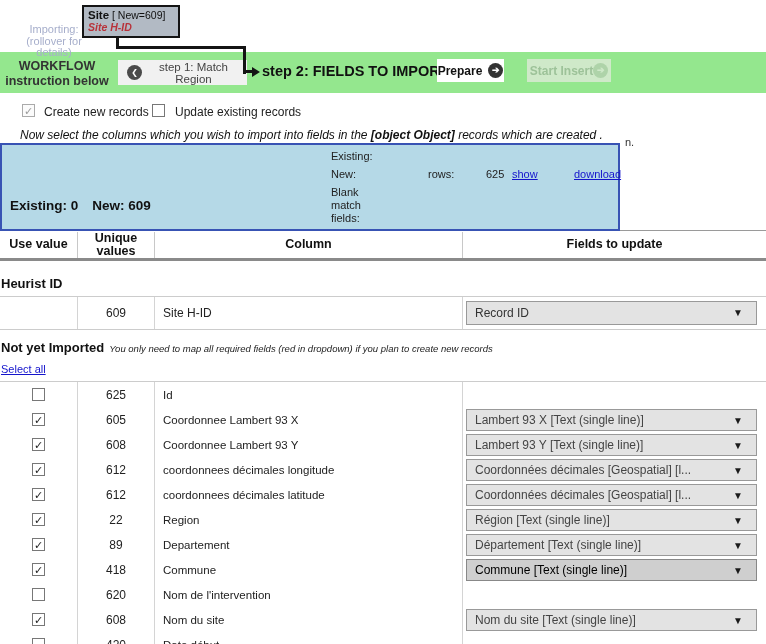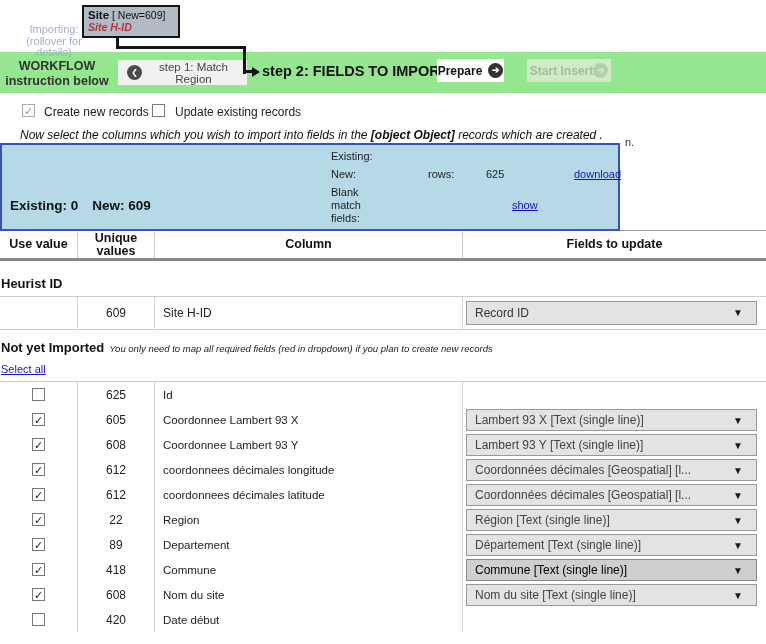--- a/index.html
+++ b/index.html
@@ -164,21 +164,21 @@
     <div class="sum-bold">
       <span>Existing: 0</span><span>New: 609</span>
     </div>
     <span class="sum-label" style="left:293px; top:5px;">Existing:</span>
     <span class="sum-label" style="left:293px; top:23px;">New:</span>
     <span class="sum-label" style="left:293px; top:41px;">Blank</span>
     <span class="sum-label" style="left:293px; top:54px;">match</span>
     <span class="sum-label" style="left:293px; top:67px;">fields:</span>
     <span class="sum-label" style="left:390px; top:23px;">rows:</span>
     <span class="sum-label" style="left:448px; top:23px;">625</span>
-    <span class="sum-link" style="left:510px; top:23px;margin-top:31px;">show</span>
+    <span class="sum-link" style="left:510px; top:23px;">show</span>
     <span class="sum-link" style="left:572px; top:23px;">download</span>
   </div>
 
   <div class="thead">
     <div class="hc w1">Use value</div>
     <div class="hc w2">Unique values</div>
     <div class="hc w3">Column</div>
     <div class="hc w4">Fields to update</div>
   </div>
 
@@ -305,20 +305,30 @@
     <div class="c2">418</div>
     <div class="c3">Commune</div>
     <div class="c4">
       <div class="select hl">
         <span class="sel-text">Commune [Text (single line)]</span>
         <span class="caret">▼</span>
       </div>
     </div>
   </div>
 
+  <div class="trow">
+    <div class="c1">
+          <span class="cb"></span>
+        </div>
+    <div class="c2">620</div>
+    <div class="c3">Nom de l'intervention</div>
+    <div class="c4">
+      
+    </div>
+  </div>
 
   <div class="trow">
     <div class="c1">
           <span class="cb">✓</span>
         </div>
     <div class="c2">608</div>
     <div class="c3">Nom du site</div>
     <div class="c4">
       <div class="select">
         <span class="sel-text">Nom du site [Text (single line)]</span>

